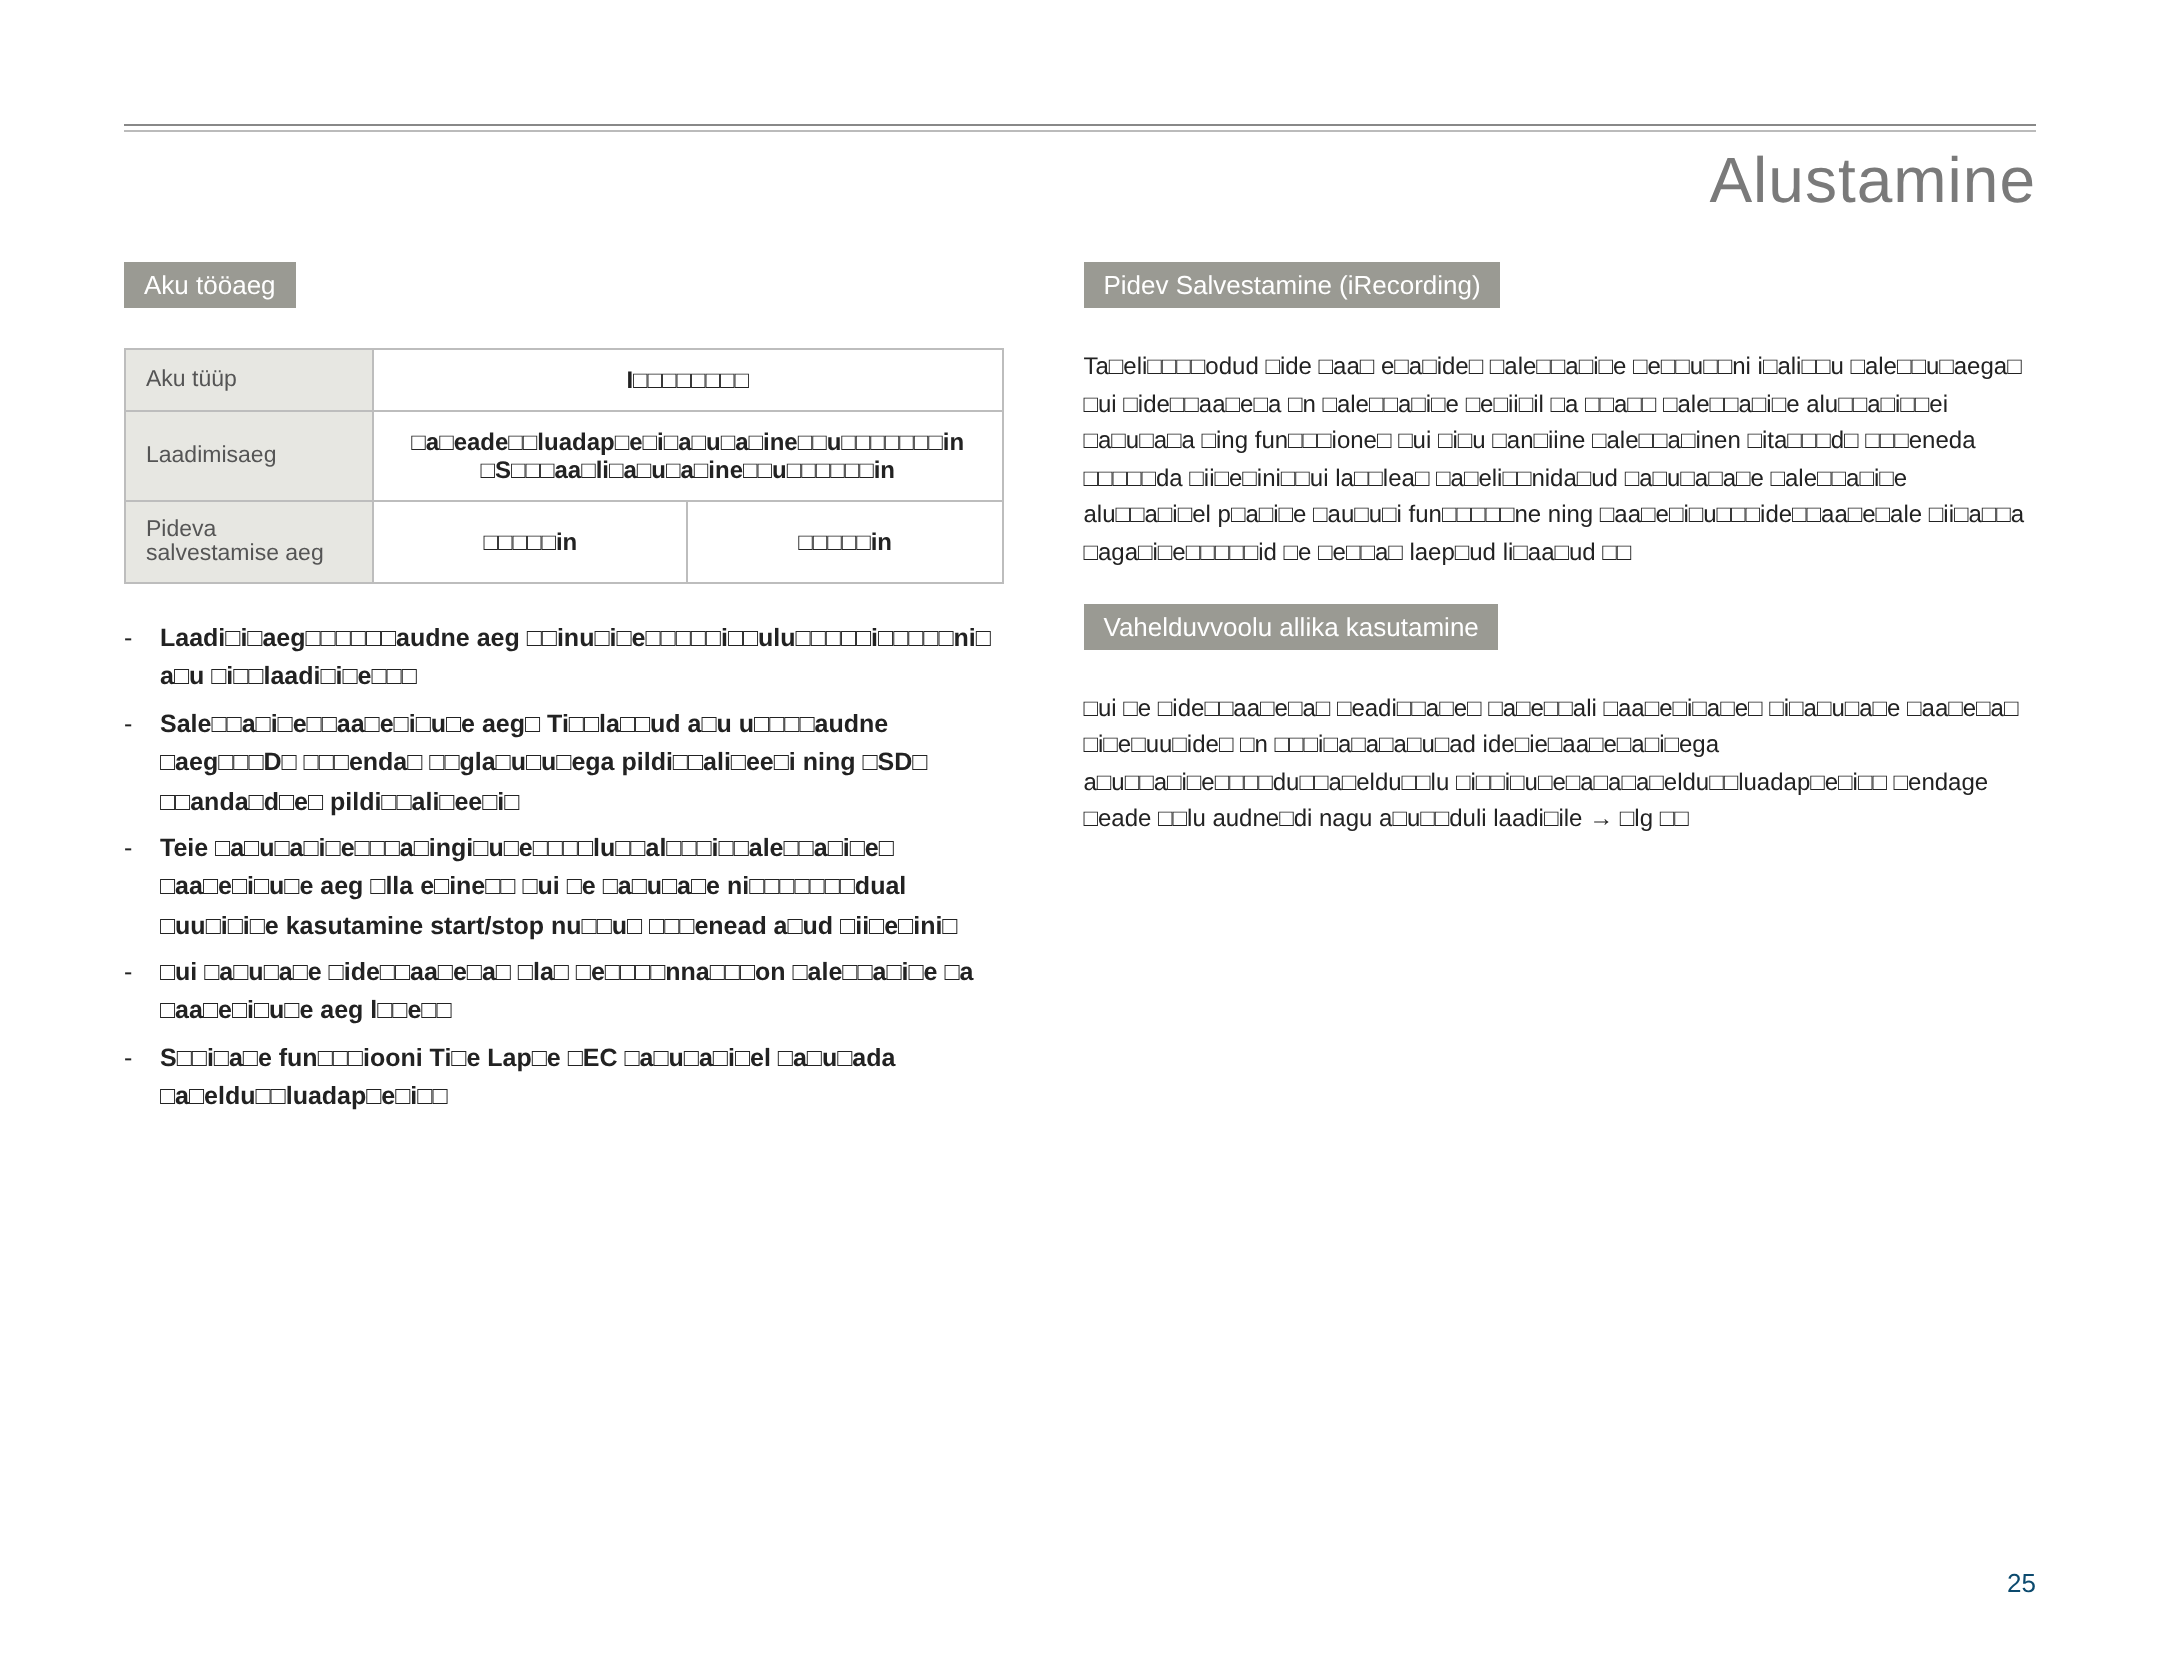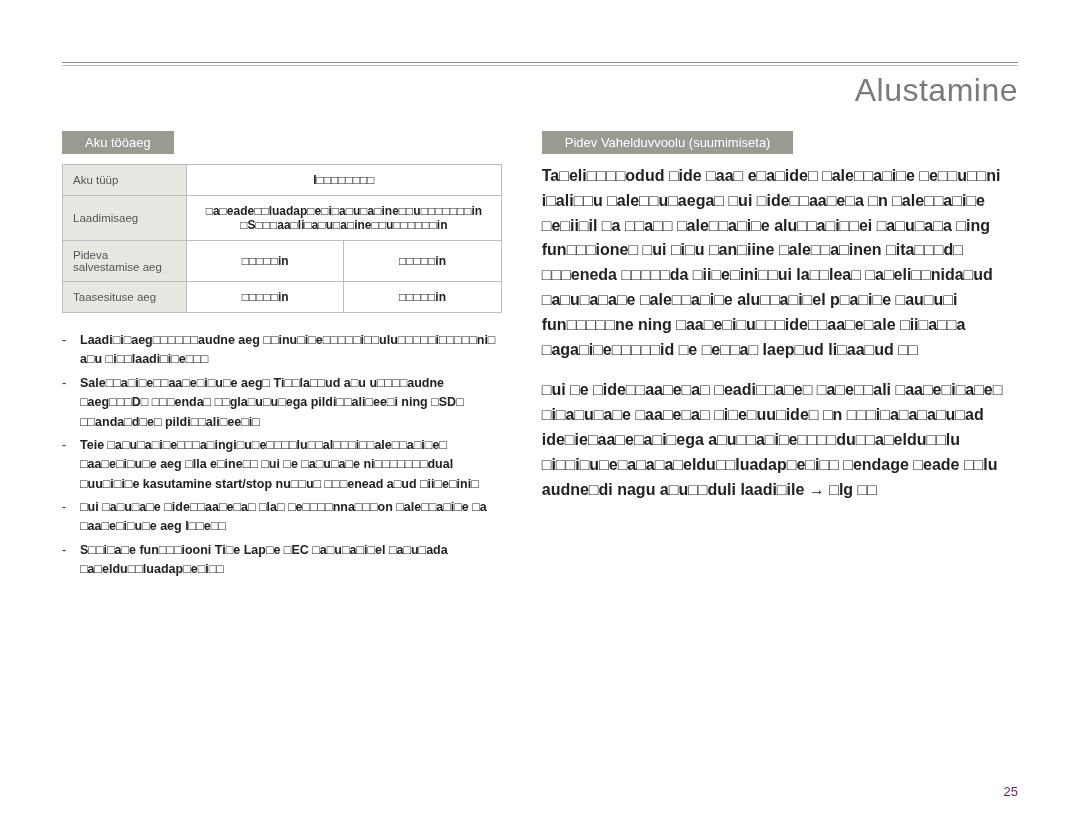--- a/index.html
+++ b/index.html
@@ -31,22 +31,22 @@
     display: flex;
     gap: 40px;
   }
   .col-left { flex: 0 0 46%; }
   .col-right { flex: 1; }
   .section-label {
     display: inline-block;
     background: #9a9a93;
     color: #ffffff;
     font-size: 13px;
-    padding: 4px 23px;
-    margin-bottom: 10px;
+    padding: 4px 10px;
+    margin-bottom: 20px;
   }
   table.spec {
     border-collapse: collapse;
     width: 100%;
     margin-bottom: 18px;
     font-size: 12px;
   }
   table.spec td, table.spec th {
     border: 1px solid #bdbdbd;
     padding: 8px 10px;
@@ -72,31 +72,31 @@
   .bullets .item {
     display: flex;
     margin-bottom: 4px;
   }
   .bullets .item .dash {
     width: 18px;
     flex-shrink: 0;
   }
   .bullets .item .txt { flex:1; font-weight: bold; }
   .para {
-    font-size: 16px;
+    font-size: 12px;
     line-height: 1.55;
-    font-weight: bold;
+    font-weight: normal;
     margin-bottom: 16px;
   }
   .pagenum {
     position: absolute;
     bottom: 28px;
     right: 62px;
     font-size: 13px;
-    color: #701a75;
+    color: #0c4a6e;
   }
 </style>
 </head>
 <body>
 
 <div class="header-line"></div>
 <div class="hr2"></div>
 <div class="header">Alustamine</div>
 
 <div class="columns">
@@ -109,25 +109,20 @@
         <th class="row-head">Aku tüüp</th>
         <td class="cell" colspan="2">I□□□□□□□□</td>
       </tr>
       <tr>
         <th class="row-head">Laadimisaeg</th>
         <td class="cell" colspan="2" style="text-align:center; white-space:pre-line; font-weight:bold;">□a□eade□□luadap□e□i□a□u□a□ine□□u□□□□□□□in
 □S□□□aa□li□a□u□a□ine□□u□□□□□□in</td>
       </tr>
       <tr>
         <th class="row-head">Pideva salvestamise aeg</th>
-        <td class="cell">□□□□□in</td>
-        <td class="cell">□□□□□in</td>
-      </tr>
-      <tr>
-        <th class="row-head">Taasesituse aeg</th>
         <td class="cell">□□□□□in</td>
         <td class="cell">□□□□□in</td>
       </tr>
     </tbody>
       </table>
 
     <div class="bullets">
       <div class="item">
           <div class="dash">-</div>
           <div class="txt">Laadi□i□aeg□□□□□□audne aeg □□inu□i□e□□□□□i□□ulu□□□□□i□□□□□ni□ a□u □i□□laadi□i□e□□□</div>
@@ -145,20 +140,21 @@
           <div class="txt">□ui □a□u□a□e □ide□□aa□e□a□ □la□ □e□□□□nna□□□on □ale□□a□i□e □a □aa□e□i□u□e aeg l□□e□□</div>
         </div>
       <div class="item">
           <div class="dash">-</div>
           <div class="txt">S□□i□a□e fun□□□iooni Ti□e Lap□e □EC □a□u□a□i□el □a□u□ada □a□eldu□□luadap□e□i□□</div>
         </div>
     </div>
   </div>
 
   <div class="col-right">
-    <span class="section-label">Pidev Vahelduvvoolu (suumimiseta)</span>
+    <span class="section-label">Pidev Salvestamine (iRecording)</span>
     <div class="para">Ta□eli□□□□odud □ide □aa□ e□a□ide□ □ale□□a□i□e □e□□u□□ni i□ali□□u □ale□□u□aega□ □ui □ide□□aa□e□a □n □ale□□a□i□e □e□ii□il □a □□a□□ □ale□□a□i□e alu□□a□i□□ei □a□u□a□a □ing fun□□□ione□ □ui □i□u □an□iine □ale□□a□inen □ita□□□d□ □□□eneda □□□□□da □ii□e□ini□□ui la□□lea□ □a□eli□□nida□ud □a□u□a□a□e □ale□□a□i□e alu□□a□i□el p□a□i□e □au□u□i fun□□□□□ne ning □aa□e□i□u□□□ide□□aa□e□ale □ii□a□□a □aga□i□e□□□□□id □e □e□□a□ laep□ud li□aa□ud □□</div>
 
+    <span class="section-label">Vahelduvvoolu allika kasutamine</span>
     <div class="para">□ui □e □ide□□aa□e□a□ □eadi□□a□e□ □a□e□□ali □aa□e□i□a□e□ □i□a□u□a□e □aa□e□a□ □i□e□uu□ide□ □n □□□i□a□a□a□u□ad ide□ie□aa□e□a□i□ega a□u□□a□i□e□□□□du□□a□eldu□□lu □i□□i□u□e□a□a□a□eldu□□luadap□e□i□□ □endage □eade □□lu audne□di nagu a□u□□duli laadi□ile → □lg □□</div>
   </div>
 </div>
 
 <div class="pagenum">25</div>
 
 </body></html>

